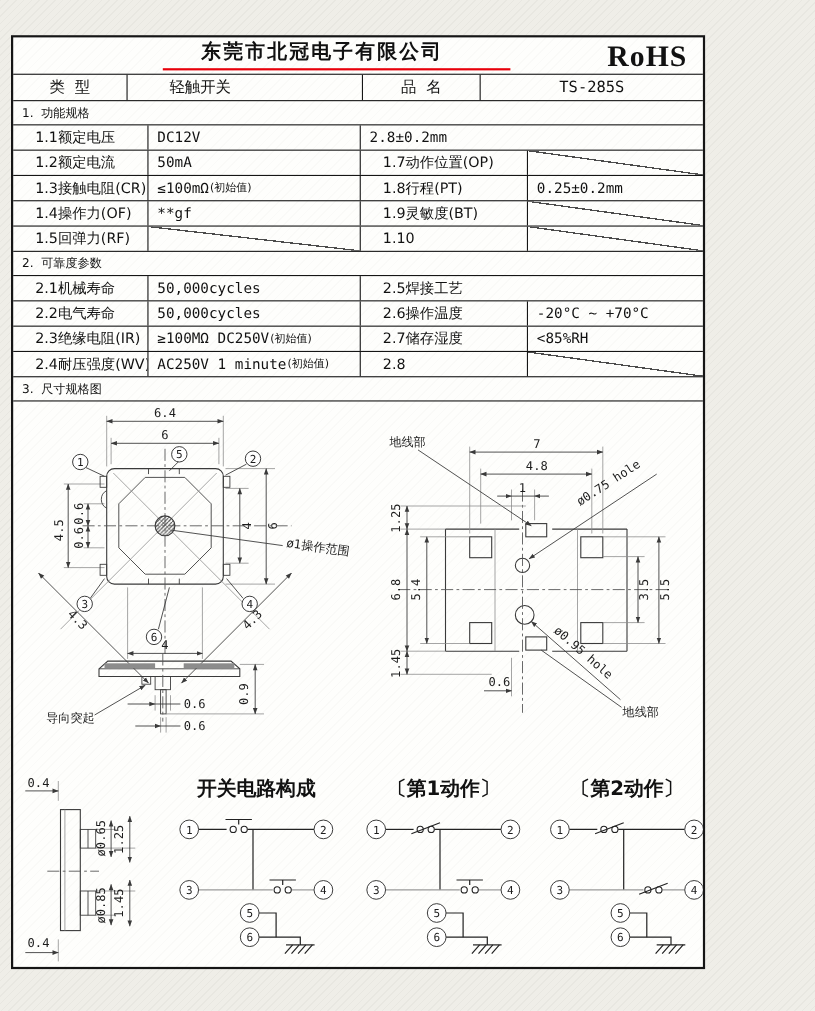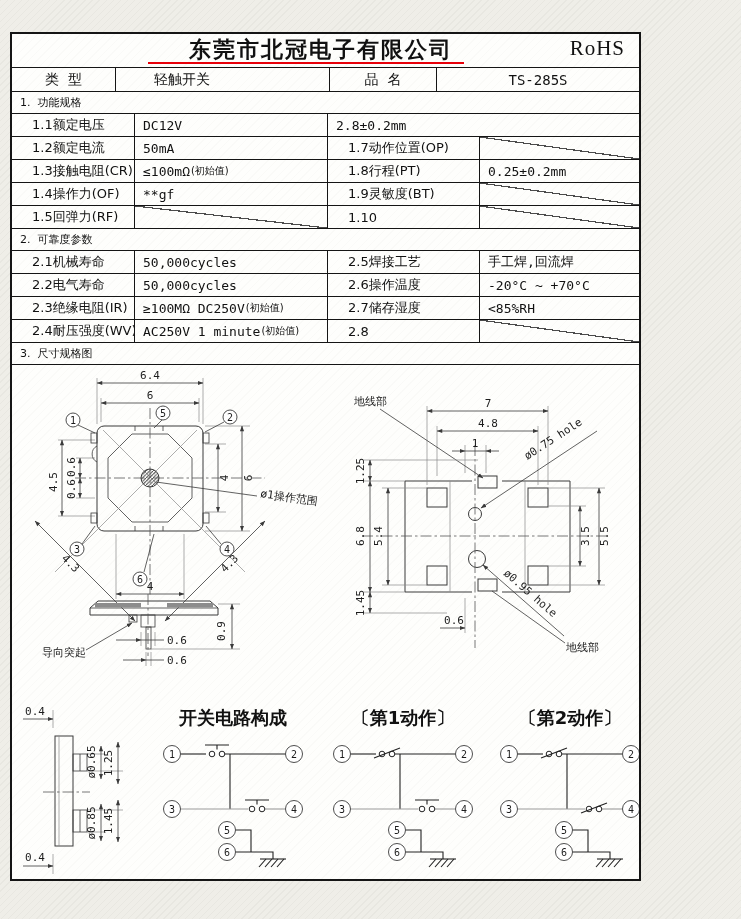--- a/index.html
+++ b/index.html
@@ -15,27 +15,27 @@
   .page{
     position:absolute;left:10px;top:32px;width:631px;height:849px;
     background:#fefefc;
     background-image:repeating-linear-gradient(135deg, rgba(150,150,140,0.04) 0 1px, transparent 1px 6px);
     border:2px solid #151515;
     box-sizing:border-box;
   }
   
   .hdr{position:relative;height:33px;border-bottom:1px solid #151515;}
   .company{
-    position:absolute;left:144px;top:1px;width:330px;text-align:center;
-    font-size:22px;font-weight:700;letter-spacing:2px;white-space:nowrap;
+    position:absolute;left:116px;top:1px;width:330px;text-align:center;
+    font-size:18px;font-weight:700;letter-spacing:2px;white-space:nowrap;
   }
   .red-underline{position:absolute;left:136px;top:28px;width:316px;height:2px;background:#e8000a;}
   .rohs{
     position:absolute;right:14px;top:2px;
-    font-family:"Liberation Serif", serif;font-size:21px;font-weight:400;letter-spacing:1px;
+    font-family:"Liberation Serif", serif;font-size:27px;font-weight:700;letter-spacing:1px;
   }
   
   .info{display:grid;grid-template-columns:104px 214px 107px auto;height:23px;border-bottom:1px solid #151515;}
   .info>div{border-right:1px solid #151515;display:flex;align-items:center;box-sizing:border-box;font-size:14px;white-space:pre;}
   .info>div:last-child{border-right:none;}
   .c-center{justify-content:center;}
   .c-indent{padding-left:38px;}
   .mono{font-family:"DejaVu Sans Mono", monospace;}
   
   .sec-title{height:22px;line-height:22px;border-bottom:1px solid #151515;font-size:11px;padding-left:8px;box-sizing:border-box;white-space:pre;}
@@ -135,21 +135,20 @@
     </div>
 
     <div class="sec-title">2.  可靠度参数</div>
     <div class="trow">
       <div class="cell-l">2.1机械寿命</div>
       <div class="cell-v">
           <span>50,000cycles</span>
           <span class="note"></span>
         </div>
       <div class="cell-l">2.5焊接工艺</div>
-      <div class="cell-v">手工焊,回流焊</div>
     </div>
     <div class="trow">
       <div class="cell-l">2.2电气寿命</div>
       <div class="cell-v">
           <span>50,000cycles</span>
           <span class="note"></span>
         </div>
       <div class="cell-l">2.6操作温度</div>
       <div class="cell-v">-20°C ~ +70°C</div>
     </div>

